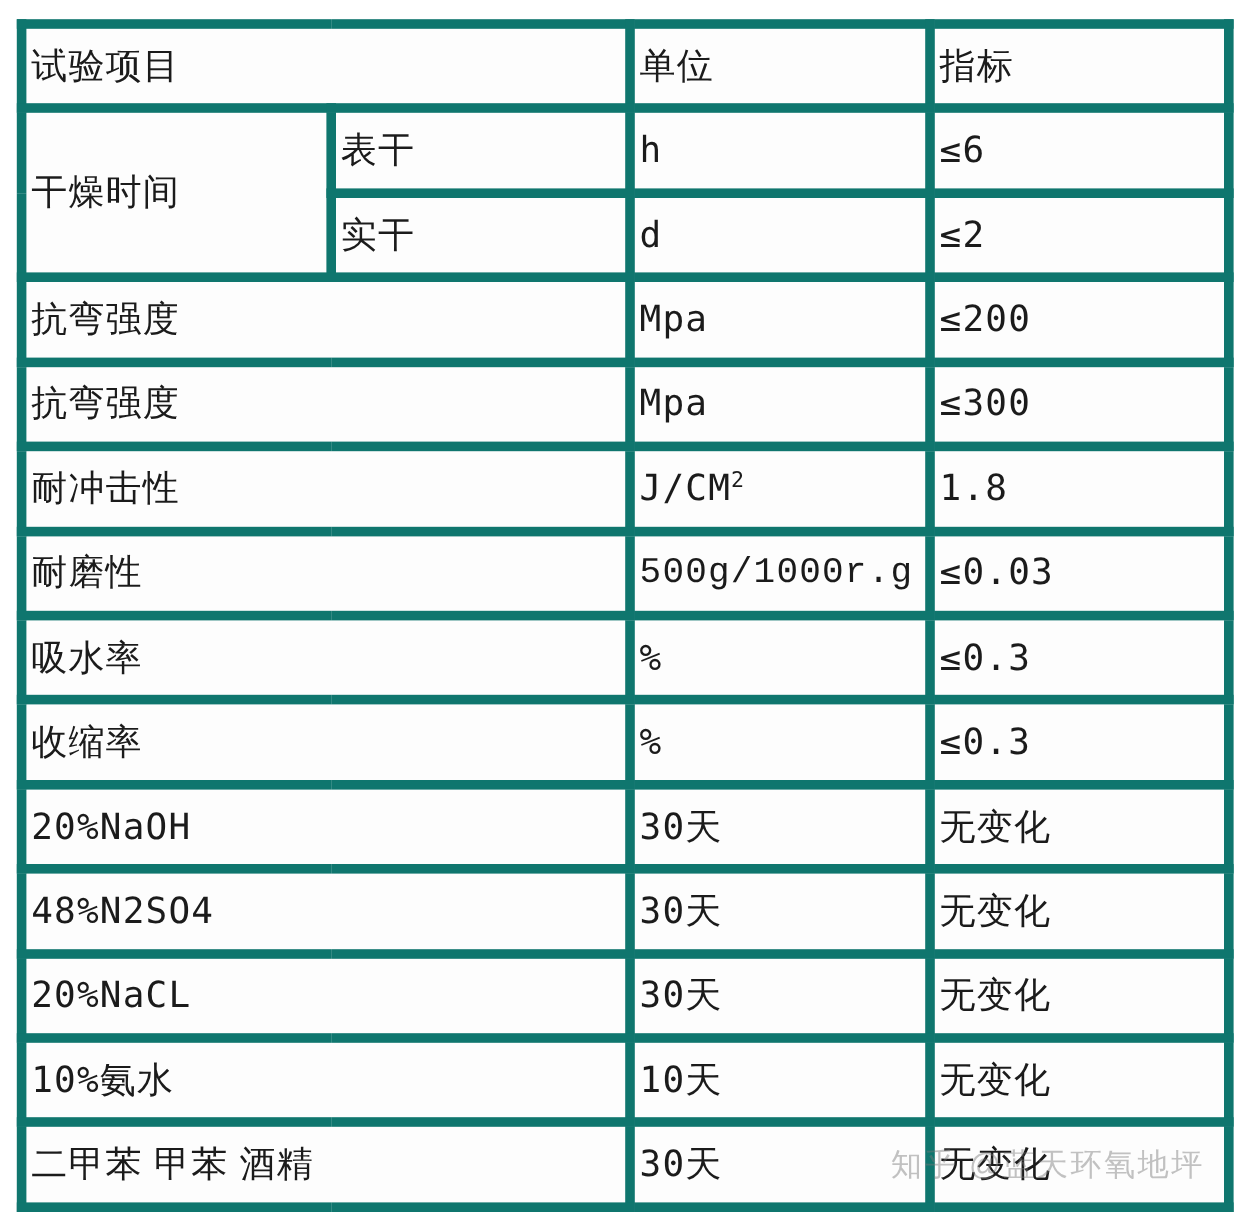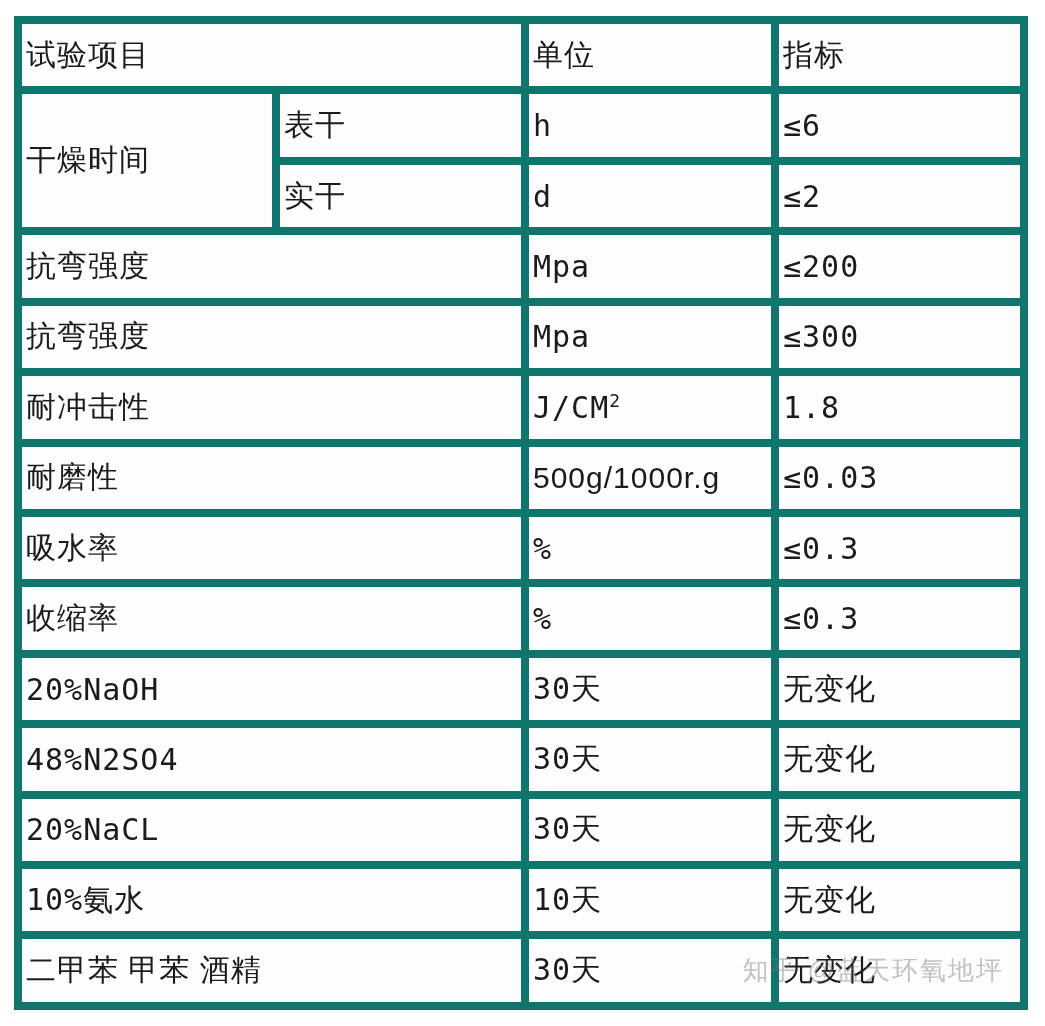--- a/index.html
+++ b/index.html
@@ -55,21 +55,21 @@
   td.sub-item {
     letter-spacing: 4px;
   }
   td.latin {
     font-family: "DejaVu Sans Mono", monospace;
     font-size: 28px;
     letter-spacing: 0px;
     font-weight: 500;
   }
   td.latin-sm {
-    font-family: Liberation Sans, sans-serif;
+    font-family: Liberation Mono, monospace;
     font-size: 26px;
     letter-spacing: -0.5px;
     font-weight: 500;
   }
   td.pct {
     font-family: "DejaVu Sans Mono", monospace;
     font-size: 22px;
   }
   td.mix {
     font-family: "DejaVu Sans Mono", monospace;

